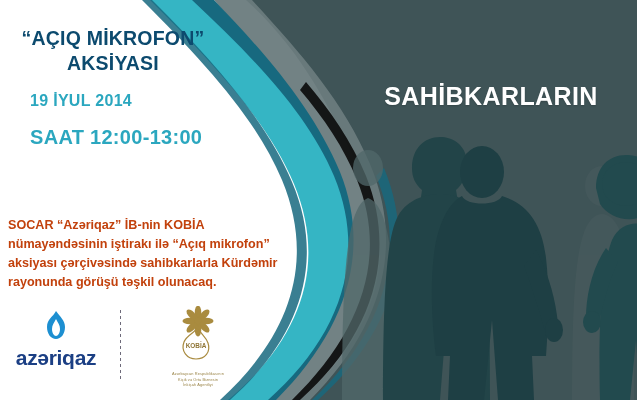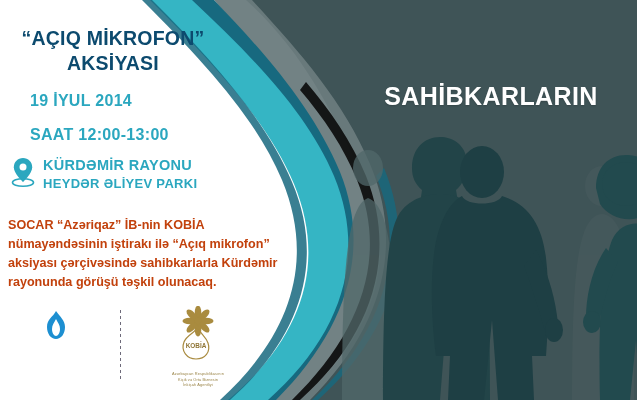--- a/index.html
+++ b/index.html
@@ -36,21 +36,21 @@
   .date{
     position:absolute;left:30px;top:92px;
     color:#2ba7bf;
     font-size:16px;
     font-weight:bold;
     letter-spacing:.3px;
   }
   .time{
     position:absolute;left:30px;top:126px;
     color:#2ba7bf;
-    font-size:16px;
+    font-size:20px;
     font-weight:bold;
     letter-spacing:.3px;
   }
 
   .place{
     position:absolute;left:10px;top:155px;
     display:flex;align-items:flex-start;gap:7px;
   }
   .pin{width:26px;height:32px;flex:none;margin-top:1px;}
   .place-lines{display:flex;flex-direction:column;gap:3px;padding-top:2px;}
@@ -257,43 +257,33 @@
   <div class="content">
 
     <div class="headline">
       <div>“AÇIQ MİKROFON”</div>
       <div>AKSİYASI</div>
     </div>
 
     <div class="date">19 İYUL 2014</div>
     <div class="time">SAAT 12:00-13:00</div>
 
-    <div class="place">
-      <svg class="pin" viewBox="0 0 26 32">
-        <ellipse cx="13" cy="26.5" rx="10.5" ry="3.8" fill="none" stroke="#2ba7bf" stroke-width="1.6"></ellipse>
-        <path d="M 13 2 C 7.8 2 3.8 6 3.8 11.2 C 3.8 17.5 13 26 13 26 C 13 26 22.2 17.5 22.2 11.2 C 22.2 6 18.2 2 13 2 Z" fill="#2ba7bf"></path>
-        <circle cx="13" cy="11" r="3.5" fill="#ffffff"></circle>
-      </svg>
-      <div class="place-lines">
-        <span class="place-l1">KÜRDƏMİR RAYONU</span>
-        <span class="place-l2">HEYDƏR ƏLİYEV PARKI</span>
-      </div>
-    </div>
 
     <div class="body-text">SOCAR “Azəriqaz” İB-nin KOBİA nümayəndəsinin iştirakı ilə “Açıq mikrofon” aksiyası çərçivəsində sahibkarlarla Kürdəmir rayonunda görüşü təşkil olunacaq.</div>
 
     <div class="logos">
 
       <div class="logo-azeriqaz">
         <div class="flame-wrap">
           <svg width="28" height="30" viewBox="0 0 28 30">
             <path d="M 14 1 C 11 7 5 9 5 17 C 5 24 9 29 14 29 C 19 29 23 24 23 17 C 23 10 18 7 14 1 Z" fill="#1d8fd1"></path>
             <path d="M 14 9 C 12 13 10 15 10 19 C 10 23 12 26 14 26 C 16 26 18 23 18 19 C 18 15 16 13 14 9 Z" fill="#ffffff"></path>
           </svg>
         </div>
+        <span class="azeriqaz-word">azəriqaz</span>
       </div>
 
       <div class="divider"></div>
 
       <div class="logo-kobia">
         <svg width="62" height="60" viewBox="0 0 62 60">
           <g fill="#a98b3f">
             <ellipse cx="31" cy="6.5" rx="3.3" ry="7"></ellipse>
             <ellipse cx="31" cy="6.5" rx="3.3" ry="7" transform="rotate(45 31 15)"></ellipse>
             <ellipse cx="31" cy="6.5" rx="3.3" ry="7" transform="rotate(90 31 15)"></ellipse>

